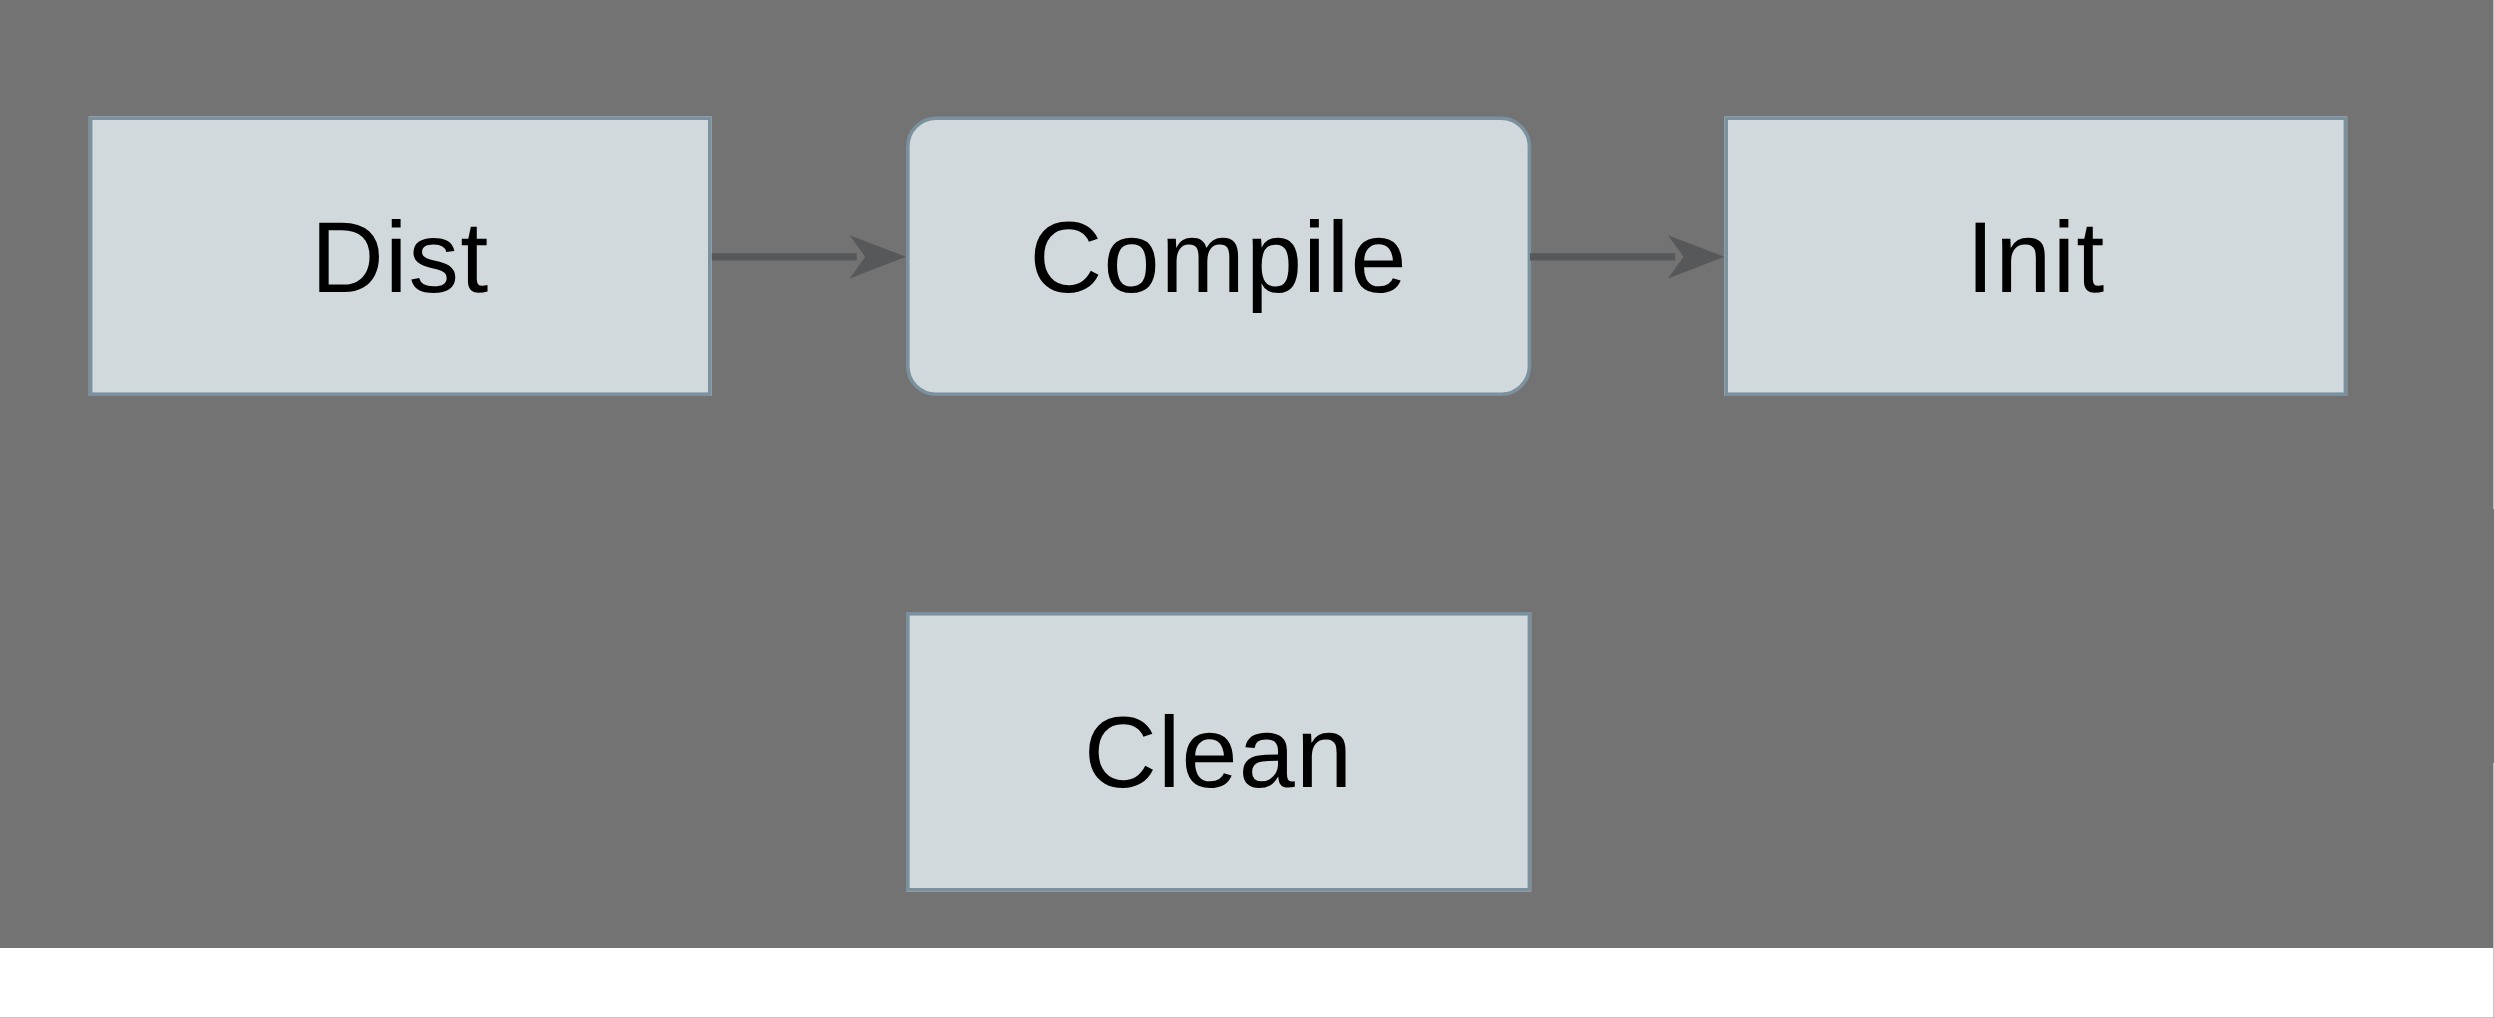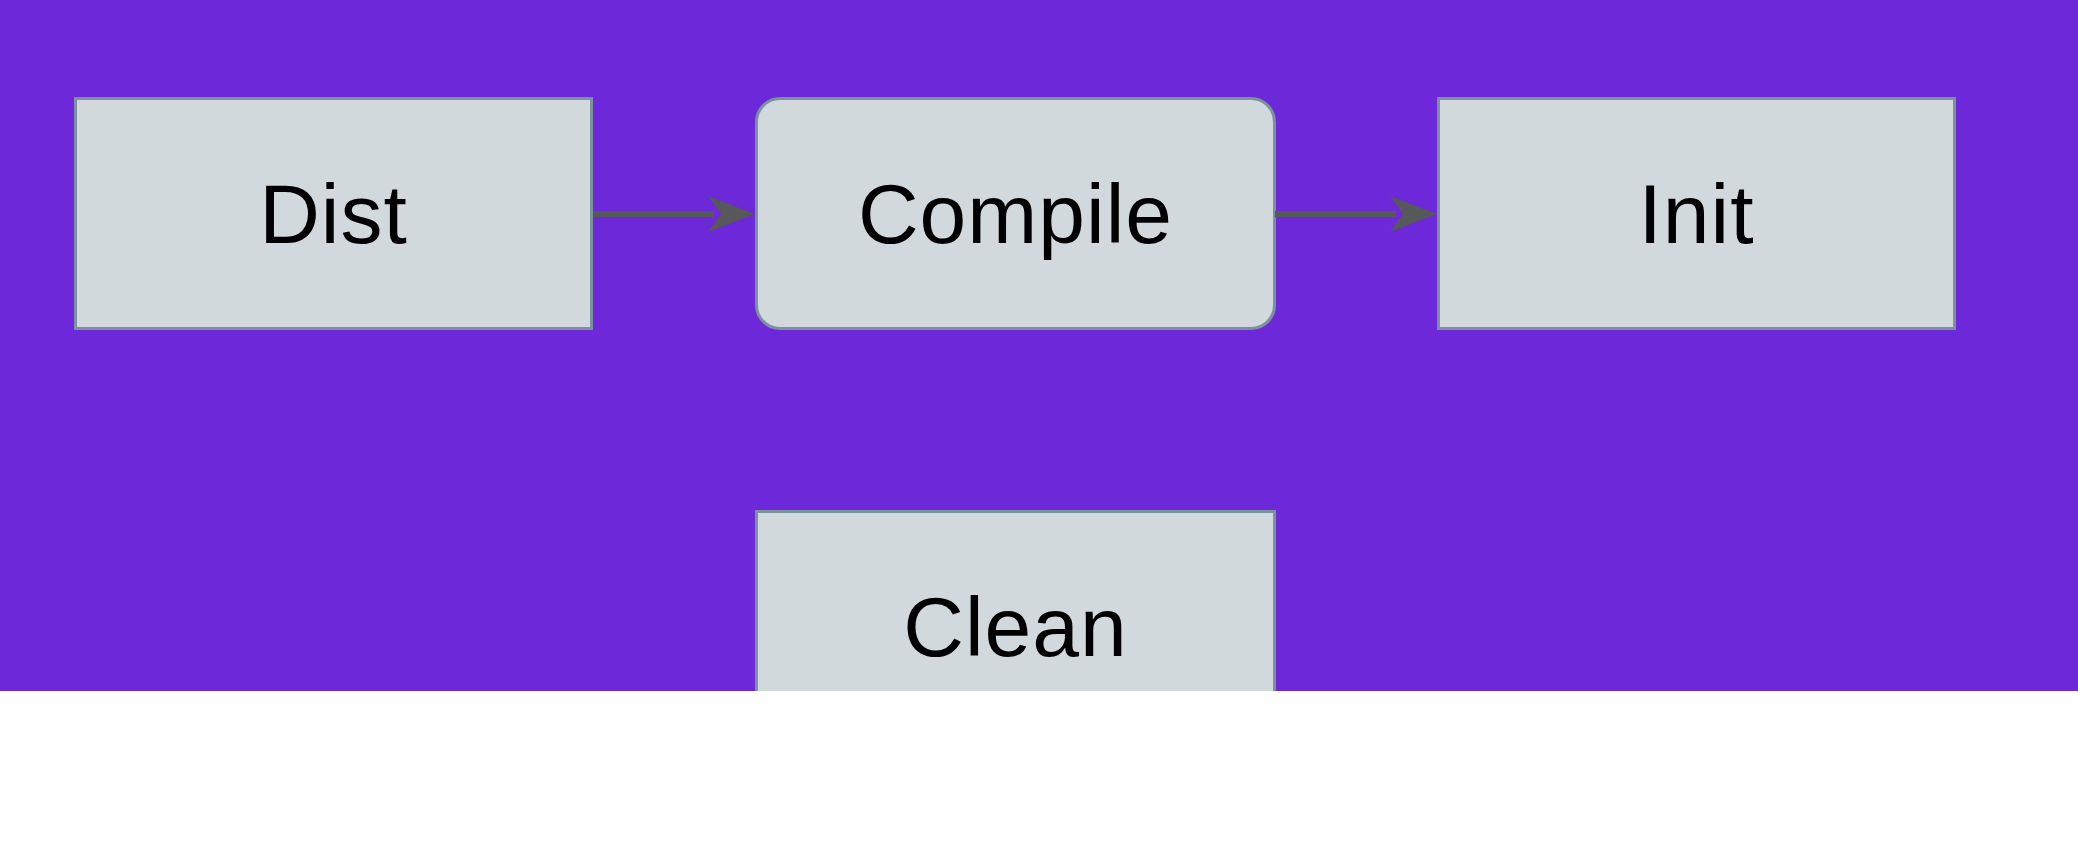--- a/index.html
+++ b/index.html
@@ -4,22 +4,22 @@
 <style>
   html, body {
     margin: 0;
     padding: 0;
     background: #ffffff;
     font-family: "Liberation Sans", "DejaVu Sans", sans-serif;
   }
   .canvas {
     position: relative;
     width: 2078px;
-    height: 691px;
-    background: #6d28d9;
+    height: 790px;
+    background: #737373;
     overflow: hidden;
     text-decoration: underline;
   }
   .node {
     position: absolute;
     box-sizing: border-box;
     background: #d2d9dc;
     border: 3px solid #7b929e;
     display: flex;
     align-items: center;

